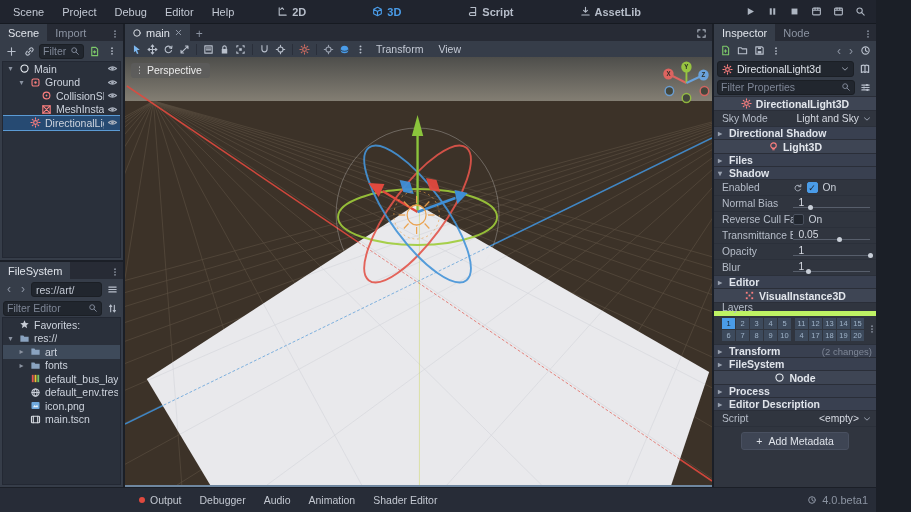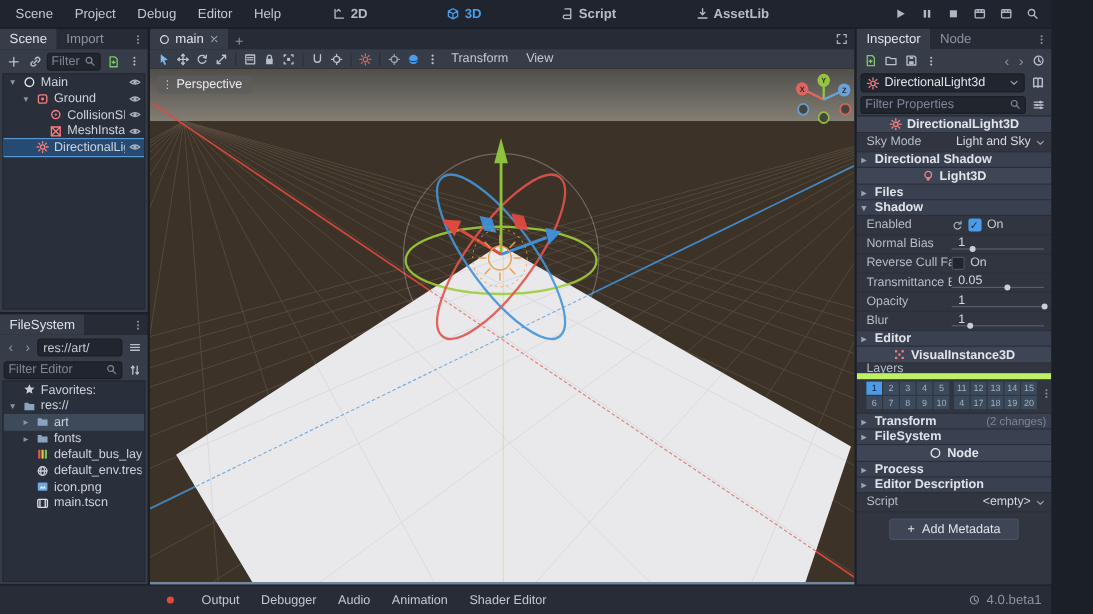--- a/index.html
+++ b/index.html
@@ -65,21 +65,21 @@
   .vp-menu { padding:0 7px; color:#c3c9d4; font-size:10.5px; }
   #viewport { position:relative; flex:1 1 auto; min-height:0; border-bottom:2px solid #6f87a0; background:#3c3228; overflow:hidden; }
   #viewport svg.scene3d { position:absolute; inset:0; width:100%; height:100%; }
   #persp-btn { position:absolute; left:6px; top:6px; background:rgba(92,92,92,.78); border-radius:3px;
     padding:1px 8px 2px 4px; display:flex; align-items:center; gap:4px; color:#ececec; font-size:10.5px; }
   #persp-btn .d { color:#cfcfcf; font-size:9px; letter-spacing:-1px; }
 
   
   #bottombar { height:25px; flex:0 0 25px; background:#272c37; border-top:1px solid #1b1f27;
     display:flex; align-items:center; padding-left:130px; gap:2px; }
-  .bb-item { padding:0 9px; color:#c3c8d1; display:flex; align-items:center; gap:23px; font-size:10.5px;justify-content:flex-end; }
+  .bb-item { padding:0 9px; color:#c3c8d1; display:flex; align-items:center; gap:5px; font-size:10.5px;justify-content:flex-end; }
   .bb-dot { width:6px; height:6px; border-radius:50%; background:#e0493e; }
   #bb-right { margin-left:auto; display:flex; align-items:center; gap:5px; padding-right:8px; color:#8b93a1; }
 
   
   #insp-toolbar { height:19px; display:flex; align-items:center; gap:1px; padding:0 3px; background:#363d49; }
   #insp-hist { margin-left:auto; display:flex; align-items:center; }
   #insp-object { height:18px; display:flex; align-items:center; gap:3px; padding:0 3px; background:#363d49; }
   #insp-object .obj-box { flex:1 1 auto; min-width:0; background:#21262e; border:1px solid #1b1f25; border-radius:3px;
     height:16px; display:flex; align-items:center; gap:3px; padding:0 3px; }
   #insp-object .obj-box .lbl { flex:1 1 auto; white-space:nowrap; overflow:hidden; font-size:10.5px; color:#dfe3ea; }

